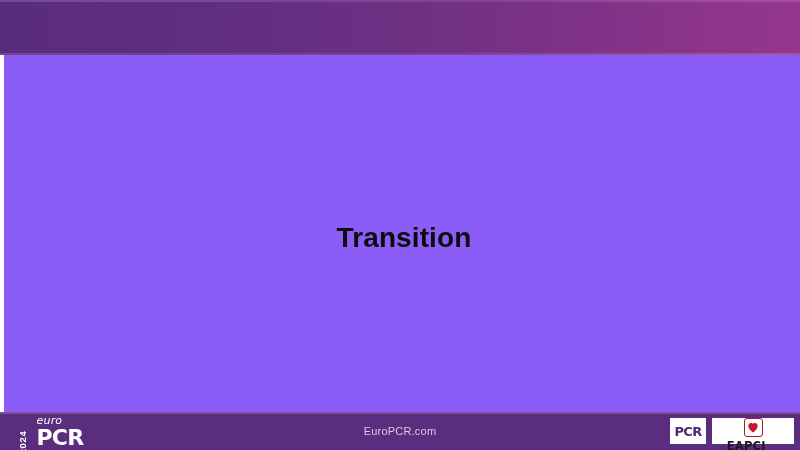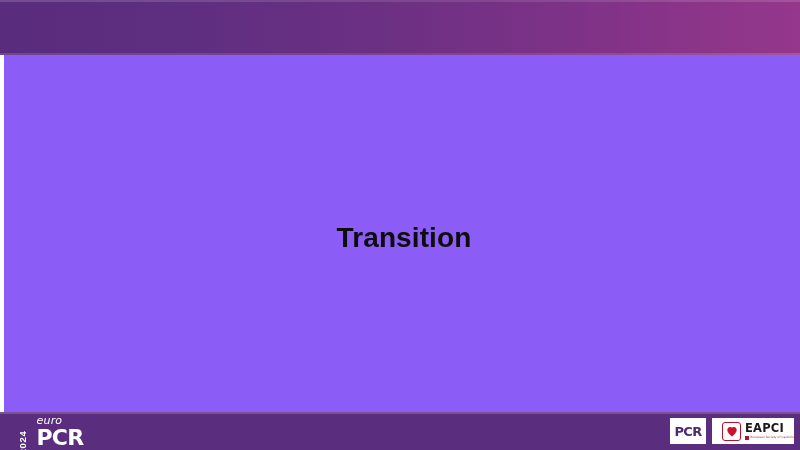--- a/index.html
+++ b/index.html
@@ -171,20 +171,21 @@
     font-size: 13px;
     font-weight: bold;
     color: #4e2a72;
     letter-spacing: -0.7px;
     font-family: "DejaVu Sans", sans-serif;
   }
   #badge-eapci {
     width: 82px;
     padding: 0 10px;
     gap: 4px;
+    flex-direction: column;
   }
   #eapci-heart-icon {
     flex: 0 0 auto;
     width: 17px;
     height: 17px;
     border: 1.2px solid #b5122a;
     border-radius: 3px;
     display: flex;
     align-items: center;
     justify-content: center;
@@ -243,20 +244,21 @@
     <div id="logo-year-wrap">
       <span id="logo-year">2024</span>
     </div>
     <div id="logo-divider"></div>
     <div id="logo-words">
       <span id="logo-euro">euro</span>
       <span id="logo-pcr">PCR</span>
     </div>
   </div>
 
+  <div id="footer-site">EuroPCR.com</div>
 
   <div id="footer-badges">
 
     <div class="badge" id="badge-pcr">
       <span id="badge-pcr-text">PCR</span>
     </div>
 
     <div class="badge" id="badge-eapci">
       <span id="eapci-heart-icon">
         <svg width="12" height="11" viewBox="0 0 24 22" aria-hidden="true">

